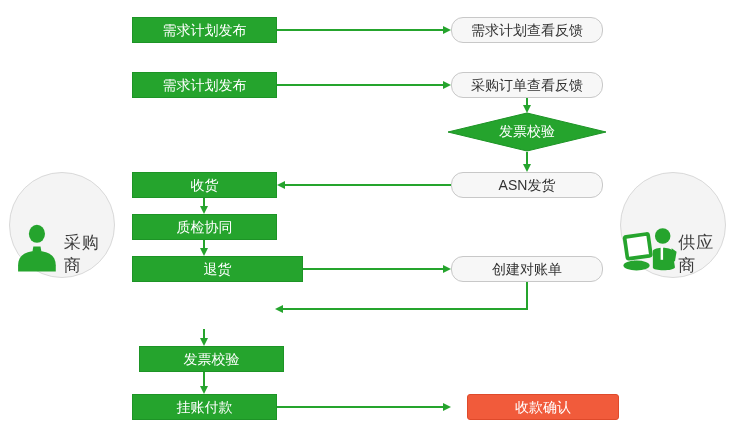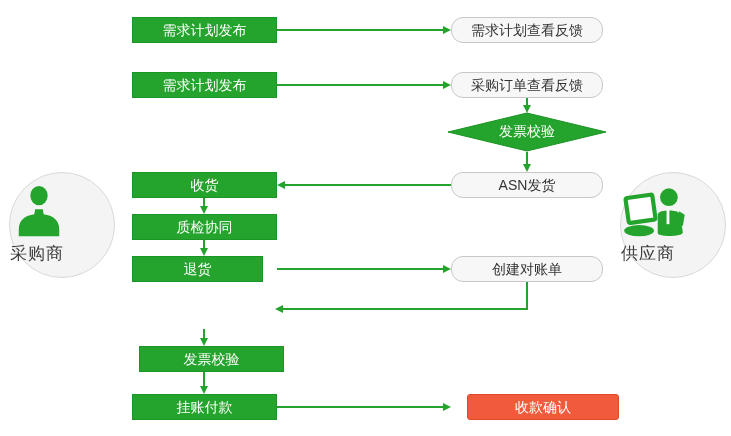--- a/index.html
+++ b/index.html
@@ -30,21 +30,21 @@
   .diamond svg{position:absolute;left:0;top:0}
   .diamond .diamond-label{position:absolute;left:0;top:0;width:100%;height:100%;
         display:flex;align-items:center;justify-content:center;font-size:14px}
   .d-green{fill:var(--green);stroke:var(--green-dark);stroke-width:1}
   .d-gray{fill:var(--diamond-gray-fill);stroke:var(--diamond-gray-border);stroke-width:1}
   .diamond-label.light{color:var(--text-light)}
   .diamond-label.dark{color:var(--text-dark)}
 
   .actor{position:absolute;width:106px;height:106px;border-radius:50%;
         background:var(--circle-fill);border:1px solid var(--circle-border);
-        display:flex;flex-direction:column;align-items:flex-start;justify-content:flex-start}
+        display:flex;align-items:flex-end;justify-content:flex-start}
   .actor-icon{margin-top:13px}
   .actor-label{font-size:17px;color:#3c3c3c;margin-top:2px;letter-spacing:1px}
 </style>
 </head>
 <body>
 
 <div class="stage">
 
   <svg class="wires" width="731" height="436" viewBox="0 0 731 436">
     <g>
@@ -94,21 +94,21 @@
     <g>
       <path class="wire" d="M277,407 L444,407"></path>
         <polygon class="head" points="451,407 443,403 443,411"></polygon>
     </g>
   </svg>
 
   <div class="node green" style="left:132px;top:17px;width:145px">需求计划发布</div>
   <div class="node green" style="left:132px;top:72px;width:145px">需求计划发布</div>
   <div class="node green" style="left:132px;top:172px;width:145px">收货</div>
   <div class="node green" style="left:132px;top:214px;width:145px">质检协同</div>
-  <div class="node green" style="left:132px;top:256px;width:131px">退货</div>
+  <div class="node green" style="left:132px;top:256px;width:171px">退货</div>
   <div class="node green" style="left:139px;top:346px;width:145px">发票校验</div>
   <div class="node green" style="left:132px;top:394px;width:145px">挂账付款</div>
 
   <div class="node gray" style="left:451px;top:17px;width:152px">需求计划查看反馈</div>
   <div class="node gray" style="left:451px;top:72px;width:152px">采购订单查看反馈</div>
   <div class="node gray" style="left:451px;top:172px;width:152px">ASN发货</div>
   <div class="node gray" style="left:451px;top:256px;width:152px">创建对账单</div>
   <div class="node red" style="left:467px;top:394px;width:152px">收款确认</div>
 
   <div class="diamond" style="left:447px;top:112px;width:160px;height:40px">

